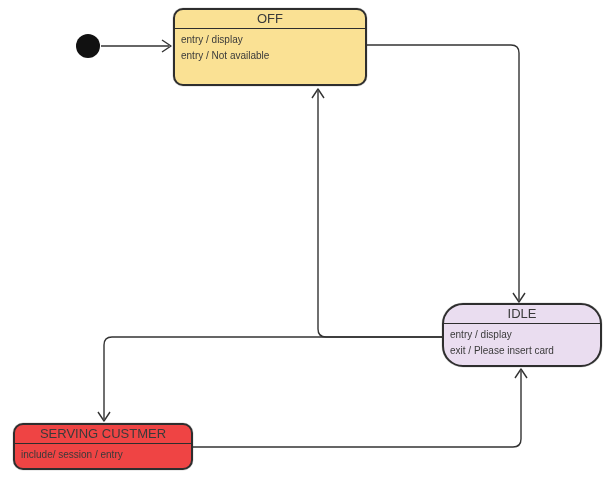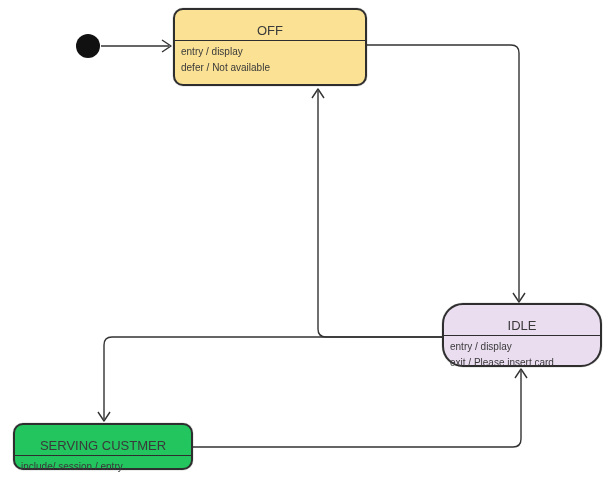--- a/index.html
+++ b/index.html
@@ -7,21 +7,21 @@
     position:relative;width:612px;height:480px;background:#ffffff;
     font-family:"Liberation Sans",sans-serif;overflow:hidden;
   }
   svg.edge-layer{position:absolute;left:0;top:0;width:612px;height:480px;}
   .edge{stroke-width:1.4;fill:none;stroke-linejoin:round;}
   .state{
     position:absolute;border:2px solid #2e2e2e;border-radius:10px;
     box-sizing:border-box;color:#3a3a3a;box-shadow:0 0 0 0.5px rgba(0,0,0,.15);
   }
   .state-title{
-    text-align:center;font-size:13px;line-height:15px;padding:13px 4px 2px 4px;
+    text-align:center;font-size:13px;line-height:15px;padding:1px 4px 2px 4px;
     border-bottom:1.5px solid #2e2e2e;white-space:nowrap;overflow:hidden;
   }
   .state-body{font-size:10px;line-height:16px;padding:3px 6px;}
   #state-off{left:173px;top:8px;width:194px;height:78px;}
   #state-idle{left:442px;top:303px;width:160px;height:64px;border-radius:21px;}
   #state-serving{left:13px;top:423px;width:180px;height:47px;}
 </style>
 </head>
 <body>
 
@@ -54,32 +54,32 @@
     <g>
       <path class="edge" d="M193,447 L513,447 Q521,447 521,439 L521,371" style="stroke: rgb(51, 51, 51);"></path>
       <path class="edge" d="M515,378 L521,369 L527,378" style="stroke: rgb(51, 51, 51);"></path>
     </g>
   </svg>
 
   <div class="state" id="state-off" style="background: rgb(250, 225, 148); border-color: rgb(46, 46, 46);">
     <div class="state-title" style="border-bottom-color: rgb(46, 46, 46);">OFF</div>
     <div class="state-body">
       <div>entry / display</div>
-      <div>defer / Not available</div>
+      <div>entry / Not available</div>
     </div>
   </div>
 
   <div class="state" id="state-idle" style="background: rgb(234, 221, 240); border-color: rgb(46, 46, 46);">
     <div class="state-title" style="border-bottom-color: rgb(46, 46, 46);">IDLE</div>
     <div class="state-body">
       <div>entry / display</div>
       <div>exit / Please insert card</div>
     </div>
   </div>
 
-  <div class="state" id="state-serving" style="background: #22c55e; border-color: rgb(46, 46, 46);">
+  <div class="state" id="state-serving" style="background: #ef4444; border-color: rgb(46, 46, 46);">
     <div class="state-title" style="border-bottom-color: rgb(46, 46, 46);">SERVING CUSTMER</div>
     <div class="state-body">
       <div>include/ session / entry</div>
     </div>
   </div>
 
 </div>
 
 </body></html>

